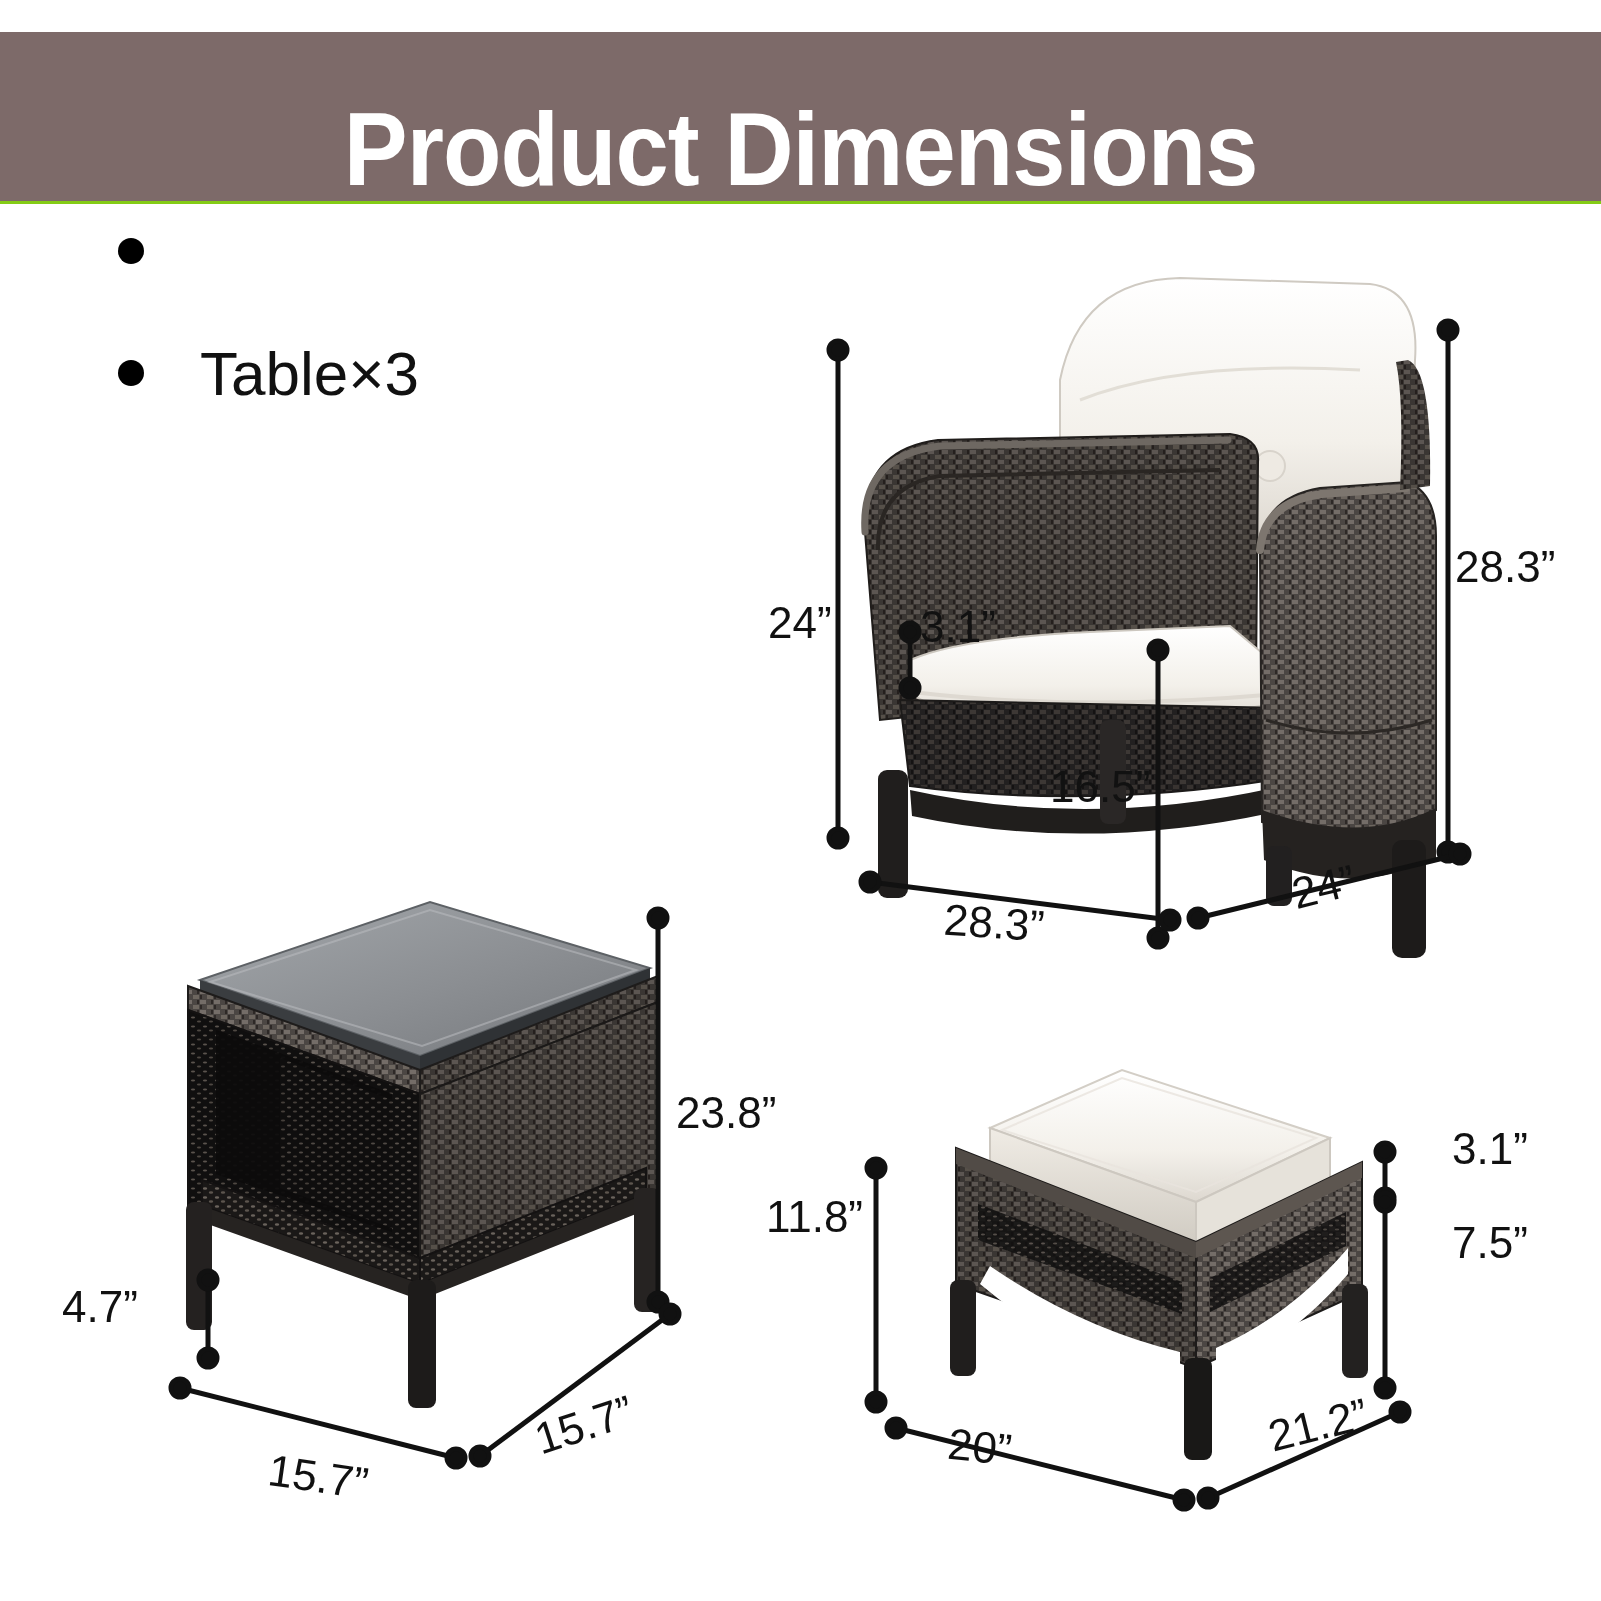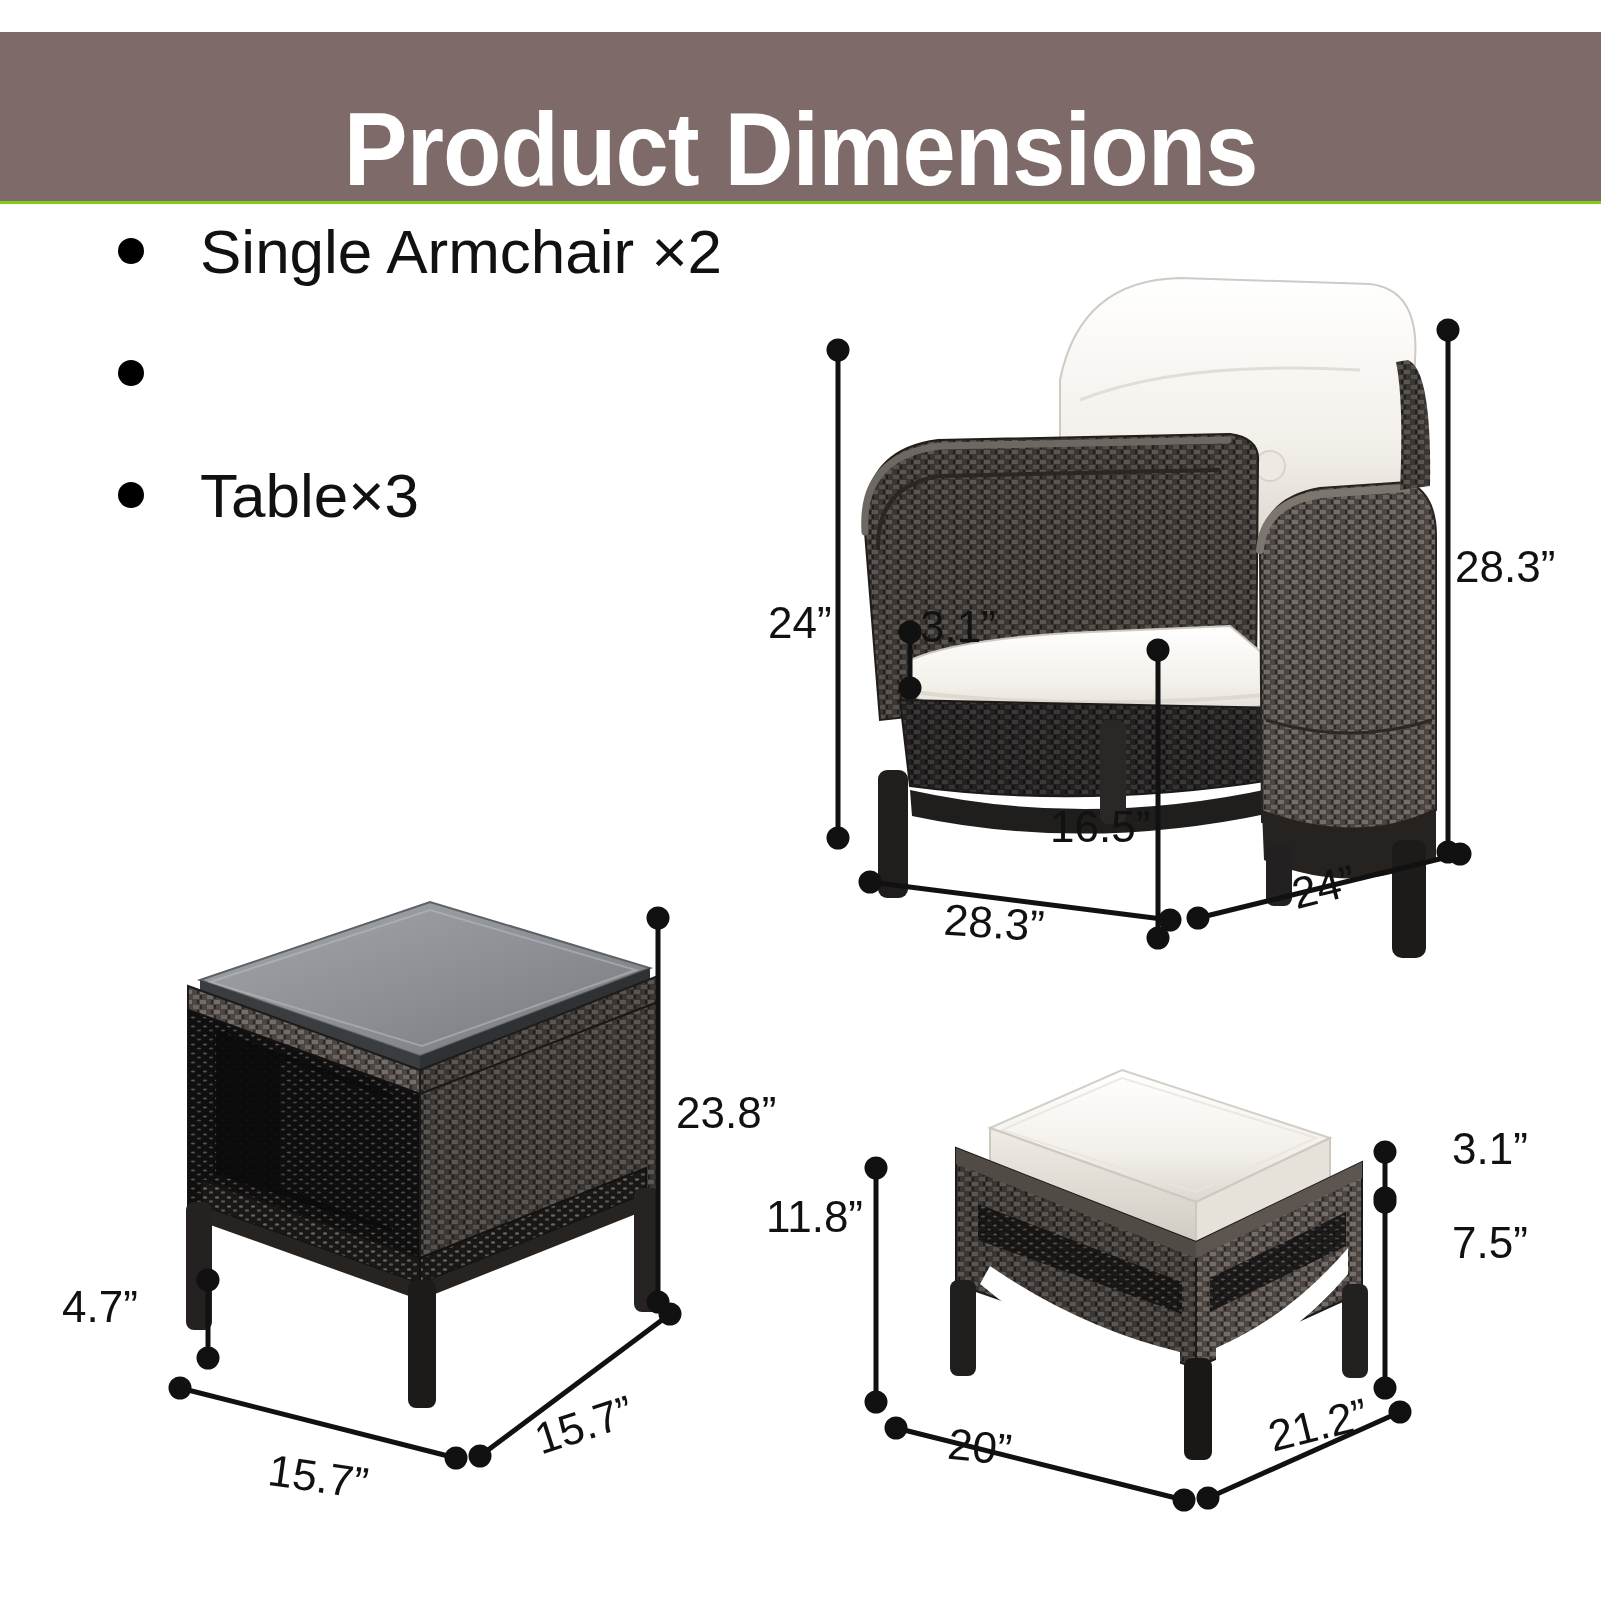--- a/index.html
+++ b/index.html
@@ -50,24 +50,20 @@
   .scene{position:absolute;}
 </style>
 </head>
 <body>
 
 <div class="header">
   <div class="header-title">Product Dimensions</div>
 </div>
 
 <div class="bullets">
-  <div class="bullet-row">
-    <span class="bullet-dot"></span>
-    <span class="bullet-label">Single Armchair ×2</span>
-  </div>
   <div class="bullet-row">
     <span class="bullet-dot"></span>
   </div>
   <div class="bullet-row">
     <span class="bullet-dot"></span>
     <span class="bullet-label">Table×3</span>
   </div>
 </div>
 
 <svg width="0" height="0" style="position:absolute" aria-hidden="true">
@@ -191,21 +187,21 @@
       <circle cx="410" cy="670" r="9"></circle>
 
     <line x1="438" y1="668" x2="700" y2="604"></line>
     <circle cx="438" cy="668" r="9"></circle>
       <circle cx="700" cy="604" r="9"></circle>
   </g>
 </svg>
 
 <div class="dimlabel" style="left:768px;top:598px;">24”</div>
 <div class="dimlabel" style="left:920px;top:602px;">3.1”</div>
-<div class="dimlabel" style="left:1050px;top:762px;margin-top:40px;">16.5”</div>
+<div class="dimlabel" style="left:1050px;top:762px;">16.5”</div>
 <div class="dimlabel" style="left:1455px;top:542px;">28.3”</div>
 <div class="dimlabel" style="left:944px;top:898px;transform:rotate(4deg);">28.3”</div>
 <div class="dimlabel" style="left:1292px;top:862px;transform:rotate(-14deg);">24”</div>
 
 <svg class="scene" style="left:130px;top:880px;" width="560" height="540" viewBox="0 0 560 540">
 
   <g>
     <polygon points="70,100 300,22 520,88 290,176" fill="url(#glassGrad)" stroke="#5d6165" stroke-width="2"></polygon>
     <polygon points="80,102 300,30 506,90 292,166" fill="none" stroke="#b9bcc0" stroke-width="2" opacity="0.55"></polygon>
   </g>

